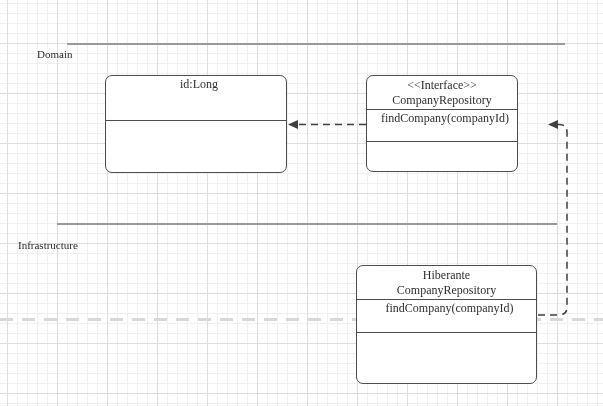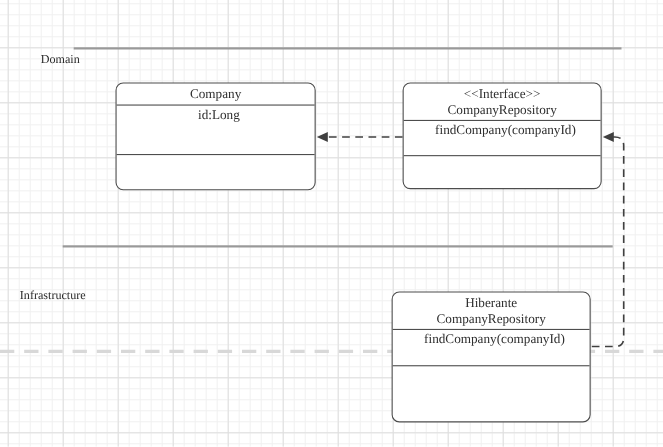--- a/index.html
+++ b/index.html
@@ -71,32 +71,32 @@
     padding-left: 6px;
     line-height: 16px;
     border-bottom: 1.5px solid #4d4d4d;
   }
   .uml-footer { flex: 1 1 auto; }
 
   #company-box      { left: 105px; top: 75px;  width: 182px; height: 98px; }
   #company-box .uml-header { height: 19px; }
   #company-box .uml-body   { height: 44px; }
 
-  #interface-box    { left: 366px; top: 75px;  width: 181px; height: 97px; }
+  #interface-box    { left: 366px; top: 75px;  width: 152px; height: 97px; }
   #interface-box .uml-header { height: 33px; }
   #interface-box .uml-body   { height: 31px; }
 
   #hibernate-box    { left: 356px; top: 265px; width: 181px; height: 119px; }
   #hibernate-box .uml-header { height: 33px; }
   #hibernate-box .uml-body   { height: 32px; }
 
   #domain-sep { left: 67px; top: 43px;  width: 498px; }
   #infra-sep  { left: 57px; top: 223px; width: 500px; }
   #domain-label { left: 37px; top: 48px; }
-  #infra-label  { left: 18px; top: 239px; margin-top: 24px; }
+  #infra-label  { left: 18px; top: 239px; }
 </style>
 </head>
 <body>
 
 <div class="canvas">
 
   <div class="sep-line" id="domain-sep"></div>
   <div class="lane-label" id="domain-label">Domain</div>
 
   <div class="sep-line" id="infra-sep"></div>
@@ -108,23 +108,20 @@
       <path d="M 366 124.5 L 297 124.5" fill="none" stroke="#404040" stroke-width="1.5" stroke-dasharray="7 5"></path>
       <polygon points="288,124.5 298,120 298,129" fill="#404040"></polygon>
     </g>
     <g>
       <path d="M 538 315 L 559 315 Q 567 315 567 307 L 567 132.5 Q 567 124.5 559 124.5 L 557 124.5" fill="none" stroke="#404040" stroke-width="1.5" stroke-dasharray="7 5"></path>
       <polygon points="548,124.5 558,120 558,129" fill="#404040"></polygon>
     </g>
   </svg>
 
   <div class="uml-box" id="company-box">
-    <div class="uml-header">
-      <span>Company</span>
-    </div>
     <div class="uml-body">
       <span>id:Long</span>
     </div>
     <div class="uml-footer"></div>
   </div>
 
   <div class="uml-box" id="interface-box">
     <div class="uml-header">
       <span>&lt;&lt;Interface&gt;&gt;</span>
       <span>CompanyRepository</span>

